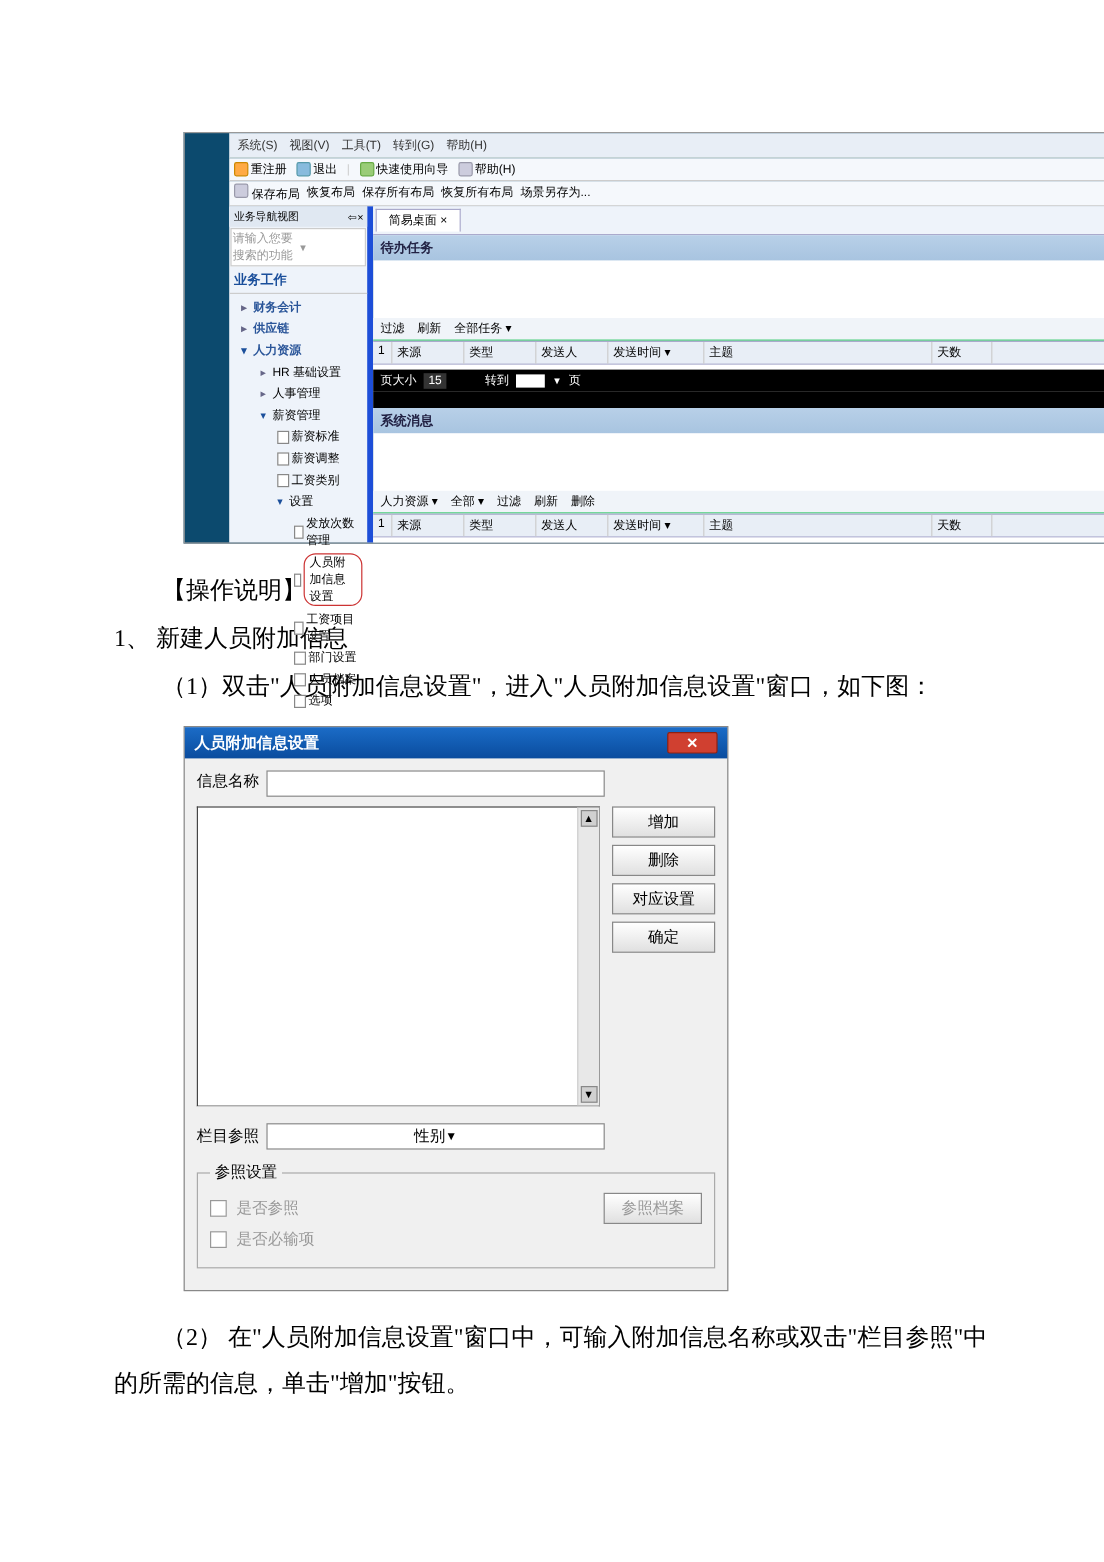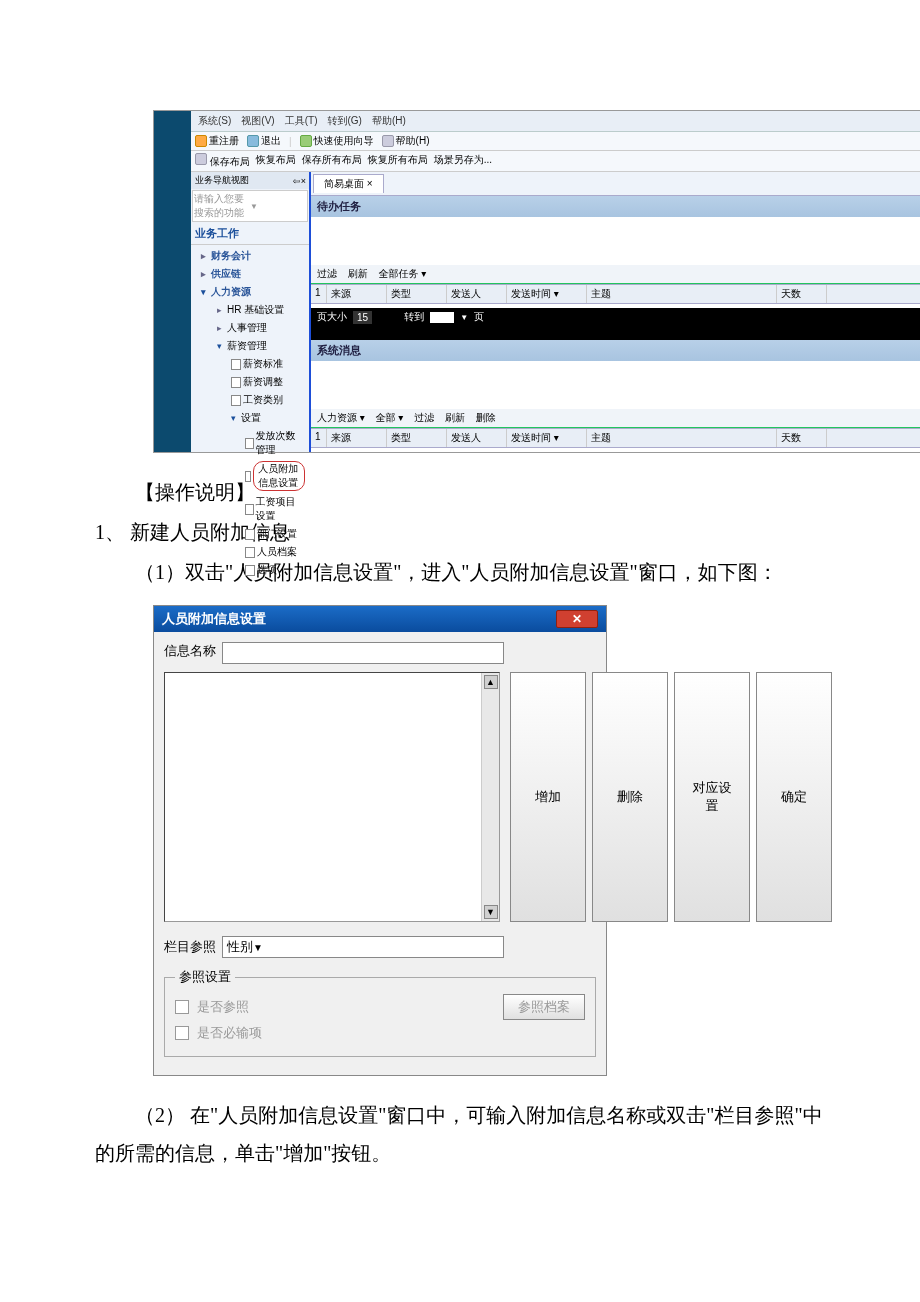--- a/index.html
+++ b/index.html
@@ -7,21 +7,21 @@
     .page { padding: 0; }
     
     
     .screenshot1 { width: 856px; margin: 110px 0 0 153px; border: 1px solid #999; background: #0c4a6e; font-size: 10px; padding-left: 37px; }
     .s1-menubar { background: #e8eef6; border-bottom: 1px solid #bcc; display: flex; padding: 2px 4px; gap: 4px; }
     .s1-menubar span { color: #333; padding: 1px 3px; cursor: pointer; }
     .s1-toolbar1 { background: #f5f8fc; border-bottom: 1px solid #ccc; display: flex; padding: 2px 4px; gap: 8px; align-items: center; }
     .s1-toolbar1 span { display: inline-flex; align-items: center; gap: 2px; }
     .s1-toolbar2 { background: #f5f8fc; border-bottom: 1px solid #ccc; display: flex; padding: 2px 4px; gap: 6px; }
     .s1-body { display: flex; height: 280px; }
-    .s1-sidebar { width: 120px; background: #eef3fa; border-right: 2px solid #1d4ed8; display: flex; flex-direction: column; }
+    .s1-sidebar { width: 120px; background: #eef3fa; border-right: 5px solid #1d4ed8; display: flex; flex-direction: column; }
     .s1-sidehead { background: #e0e8f2; padding: 2px 4px; font-size: 9px; display: flex; justify-content: space-between; align-items: center; }
     .s1-search { border: 1px solid #ccc; padding: 1px; background: #fff; margin: 1px; display: flex; align-items: center; }
     .s1-search span { color: #999; flex: 1; }
     .s1-biztitle { color: #1b4f9b; font-weight: bold; padding: 3px 4px; border-bottom: 1px solid #ccc; font-size: 11px; }
     .s1-tree { flex: 1; padding: 2px 0; }
     .s1-tree-item { padding: 2px 4px 2px 10px; display: flex; align-items: center; gap: 2px; cursor: pointer; }
     .s1-tree-item.bold { color: #2a5599; font-weight: bold; }
     .s1-tree-sub { padding-left: 22px; }
     .s1-tree-sub .s1-tree-item { padding-left: 4px; }
     .s1-tree-sub2 { padding-left: 14px; }
@@ -59,23 +59,23 @@
     .s2-row1 { display: flex; align-items: flex-start; gap: 6px; margin-bottom: 8px; }
     .s2-row1 input { flex: 1; border: 1px solid #888; padding: 2px; background: #fff; height: 22px; width: 230px; }
     .s2-btn { background: linear-gradient(#fff,#e0e0e0); border: 1px solid #888; padding: 3px 14px; cursor: pointer; font-size: 13px; min-width: 76px; text-align: center; }
     .s2-btn.disabled { color: #999; }
     .s2-watermark { position: absolute; top: 18px; left: 80px; color: #ccc; font-size: 28px; font-weight: bold; letter-spacing: 2px; pointer-events: none; }
     .s2-main { display: flex; gap: 10px; }
     .s2-listarea { flex: 1; border: 1px inset #999; background: #fff; height: 250px; display: flex; }
     .s2-list { flex: 1; }
     .s2-scroll { width: 18px; background: #e8e8e8; border-left: 1px solid #ccc; display: flex; flex-direction: column; justify-content: space-between; align-items: center; padding: 2px 0; }
     .s2-arrowbtn { width: 14px; height: 14px; background: #d0d0d0; border: 1px solid #888; display: flex; align-items: center; justify-content: center; font-size: 9px; }
-    .s2-btncol { display: flex; flex-direction: row; gap: 6px; width: 86px; }
+    .s2-btncol { display: flex; flex-direction: column; gap: 6px; width: 86px; }
     .s2-row2 { display: flex; align-items: center; gap: 6px; margin-top: 14px; }
-    .s2-select { flex: 1; border: 1px solid #888; padding: 2px 4px; background: #fff; height: 22px; display: flex; justify-content: flex-start; align-items: center; }
+    .s2-select { flex: 1; border: 1px solid #888; padding: 2px 4px; background: #fff; height: 22px; display: flex; justify-content: center; align-items: center; }
     .s2-caret { font-size: 10px; }
     .s2-fieldset { border: 1px solid #aaa; margin-top: 10px; padding: 8px 10px 10px 10px; }
     .s2-fieldset legend { padding: 0 4px; font-size: 13px; }
     .s2-check { display: flex; align-items: center; gap: 8px; color: #999; padding: 4px 0; }
     .s2-checkbox { width: 14px; height: 14px; border: 1px solid #999; background: #fff; }
   </style>
 </head>
 <body>
 
 <div class="page">

